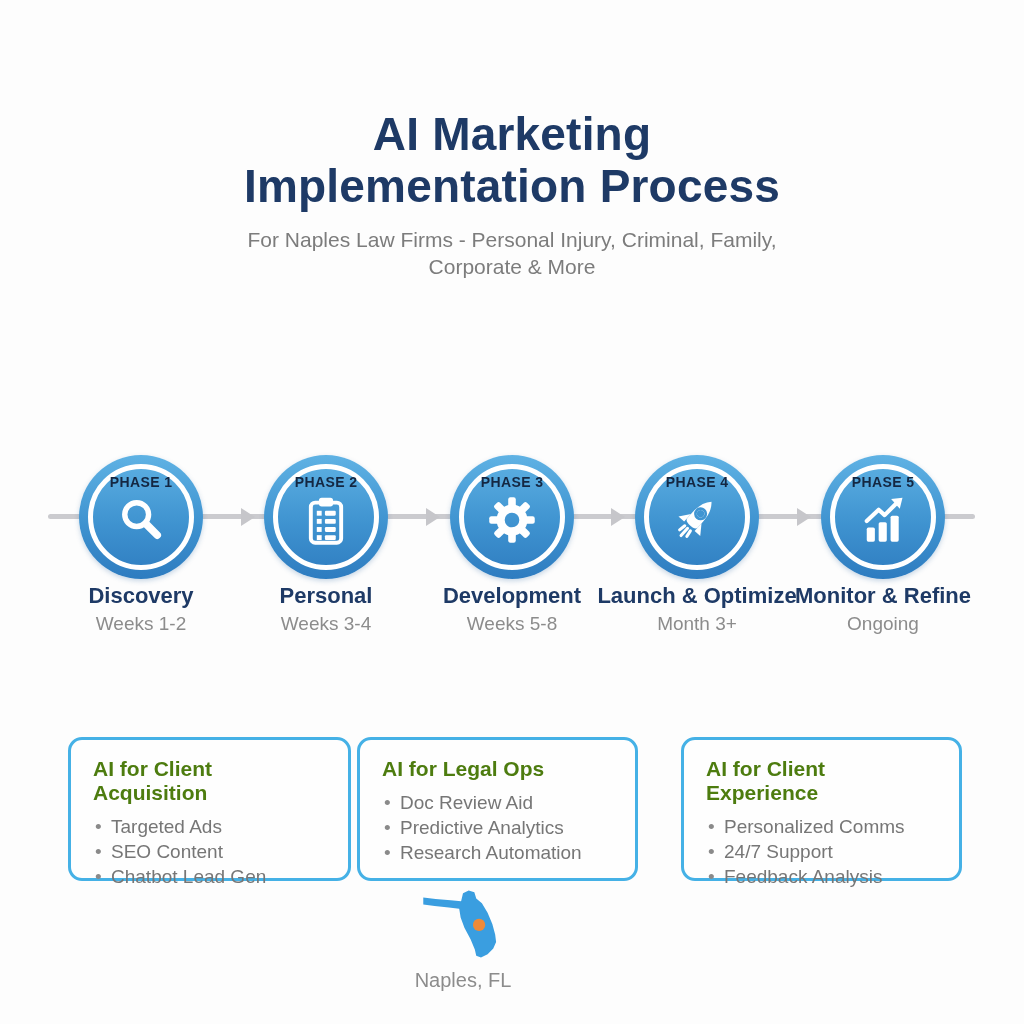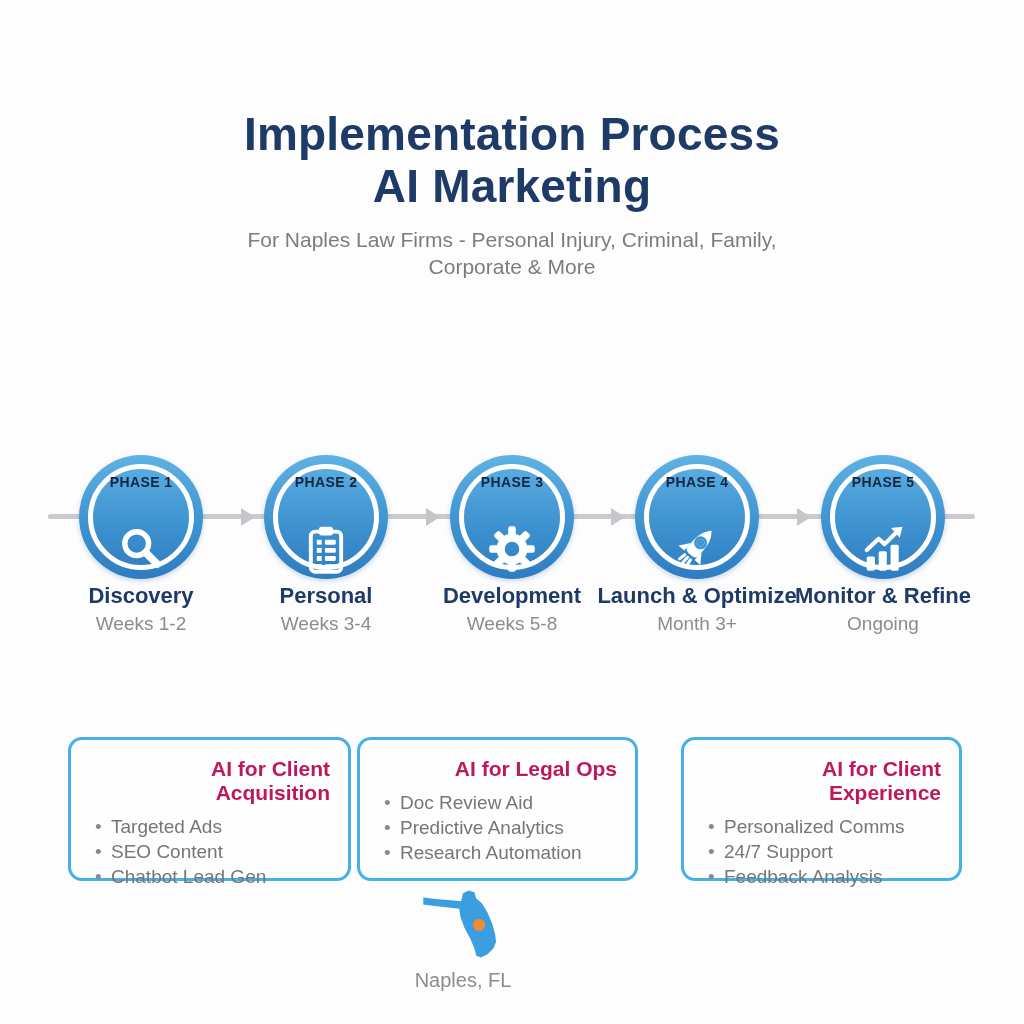--- a/index.html
+++ b/index.html
@@ -28,21 +28,21 @@
   .arrowhead {
     position:absolute; top:53px; width:0; height:0;
     border-top:9px solid transparent; border-bottom:9px solid transparent;
     border-left:14px solid #c6c6ca;
   }
   .phase { position:absolute; top:0; width:124px; }
   .circle {
     position:relative; width:124px; height:124px; border-radius:50%;
     background:linear-gradient(180deg, #5fb2e4 0%, #3f93d0 55%, #2e7cc0 100%);
     box-shadow:0 2px 5px rgba(40,100,160,0.25);
-    display:flex; flex-direction:column; align-items:center;justify-content:space-between;
+    display:flex; flex-direction:column; align-items:center;
   }
   .ring {
     position:absolute; inset:9px; border:5px solid #ffffff; border-radius:50%;
   }
   .badge {
     margin-top:19px; font-size:14px; font-weight:bold; color:#142742; letter-spacing:0.4px;
     position:relative; z-index:2;
   }
   .phase-icon { margin-top:4px; position:relative; z-index:2; }
   .phase-label { position:absolute; top:128px; left:50%; transform:translateX(-50%);
@@ -50,42 +50,42 @@
   .phase-name { font-size:22px; font-weight:bold; color:#1e3a66; }
   .phase-duration { margin-top:4px; font-size:19px; color:#8c8c8c; }
 
   
   .boxes { position:absolute; top:737px; left:0; width:1024px; height:144px; }
   .feature-box {
     position:absolute; top:0; height:144px;
     border:3px solid #45b1e6; border-radius:14px; background:#fefefe;
     padding:17px 18px 0 22px;
   }
-  .box-title { text-align:right; font-size:21px; font-weight:bold; color:#be185d; }
+  .box-title { text-align:left; font-size:21px; font-weight:bold; color:#4d7c0f; }
   .box-list { list-style:none; margin-top:9px; }
   .box-list li {
     font-size:19px; color:#767676; line-height:25px; padding-left:18px; position:relative;
   }
   .box-list li::before {
     content:"•"; position:absolute; left:2px; color:#8a8a8a;
   }
 
   
   .footer { position:absolute; top:889px; left:0; width:926px; text-align:center; }
   .map-wrap { display:inline-block; width:86px; height:70px; }
   .location-label { margin-top:6px; font-size:20px; color:#8c8c8c; }
 </style>
 </head>
 <body>
 
 <div class="canvas">
 
   <div class="header">
+    <div class="title-line">AI Marketing</div>
     <div class="title-line">Implementation Process</div>
-    <div class="title-line">AI Marketing</div>
     <div class="subtitle">For Naples Law Firms - Personal Injury, Criminal, Family, Corporate &amp; More</div>
   </div>
 
   <div class="timeline">
     <div class="track"></div>
     <div class="arrowhead" style="left:241px"></div>
     <div class="arrowhead" style="left:426px"></div>
     <div class="arrowhead" style="left:611px"></div>
     <div class="arrowhead" style="left:797px"></div>
 

